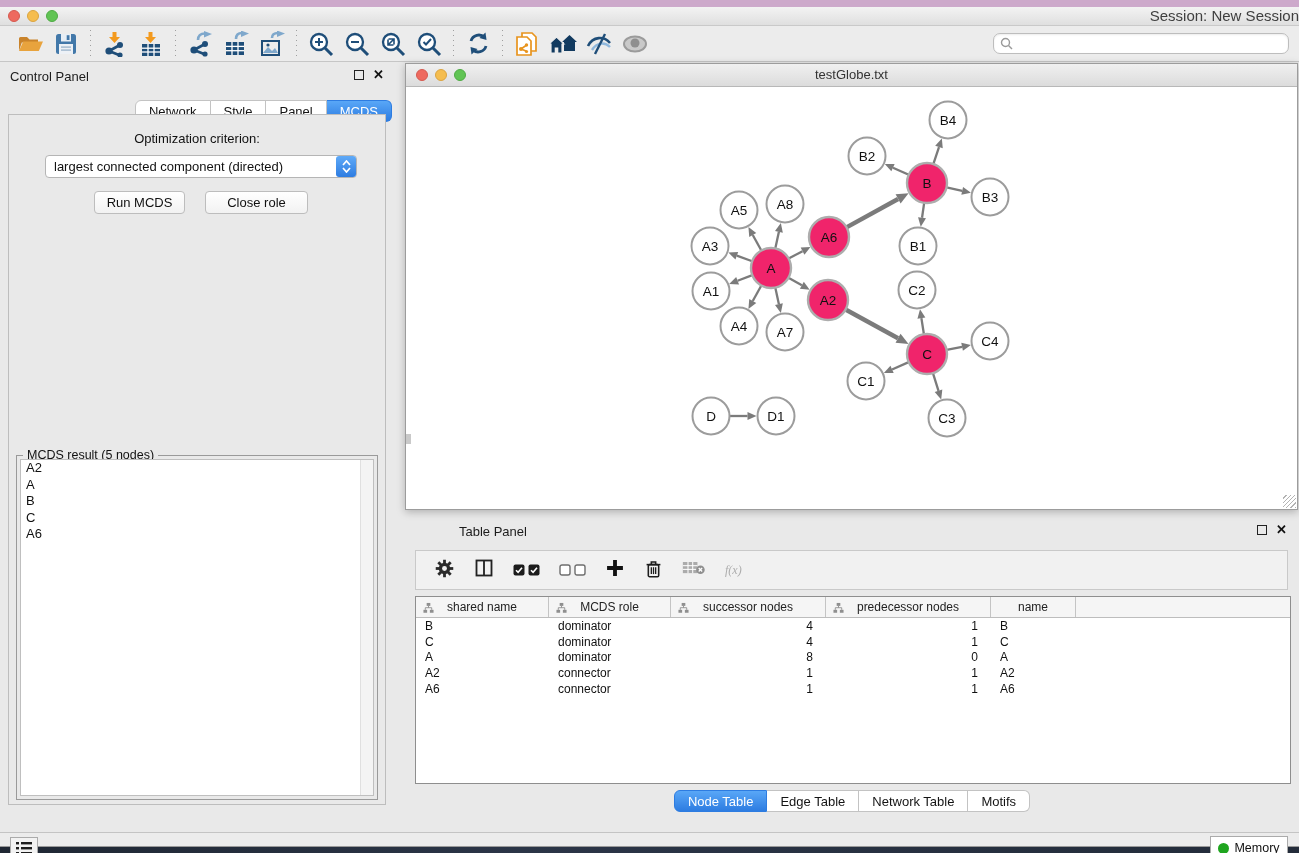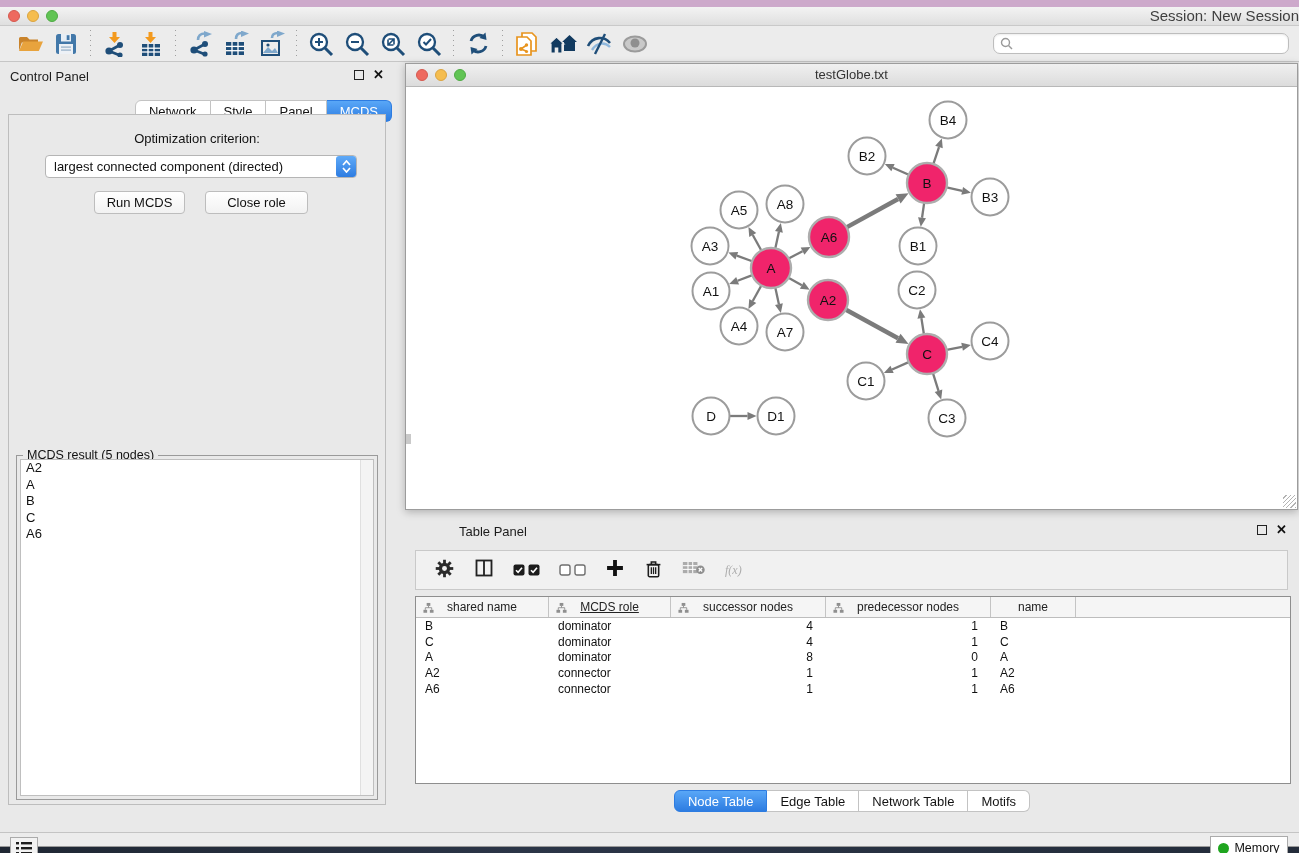--- a/index.html
+++ b/index.html
@@ -507,21 +507,21 @@
       <div class="t-header" id="table-header">
           <div class="th" style="width: 133px;">
             <svg class="sort-ic" width="11" height="12" viewBox="0 0 12 12">
               <rect x="4" y="0.5" width="4" height="3.2" fill="#8F8F8F"></rect>
               <path d="M6 3.7 v2 M2.5 8 v-2.3 h7 V8" stroke="#8F8F8F" stroke-width="1" fill="none"></path>
               <rect x="0.5" y="8" width="4" height="3.2" fill="#8F8F8F"></rect>
               <rect x="7.5" y="8" width="4" height="3.2" fill="#8F8F8F"></rect>
             </svg>
             <span>shared name</span>
           </div>
-          <div class="th" style="width: 122px; text-decoration: underline;">
+          <div class="th" style="width: 122px;">
             <svg class="sort-ic" width="11" height="12" viewBox="0 0 12 12">
               <rect x="4" y="0.5" width="4" height="3.2" fill="#8F8F8F"></rect>
               <path d="M6 3.7 v2 M2.5 8 v-2.3 h7 V8" stroke="#8F8F8F" stroke-width="1" fill="none"></path>
               <rect x="0.5" y="8" width="4" height="3.2" fill="#8F8F8F"></rect>
               <rect x="7.5" y="8" width="4" height="3.2" fill="#8F8F8F"></rect>
             </svg>
             <span>MCDS role</span>
           </div>
           <div class="th" style="width: 155px;">
             <svg class="sort-ic" width="11" height="12" viewBox="0 0 12 12">

